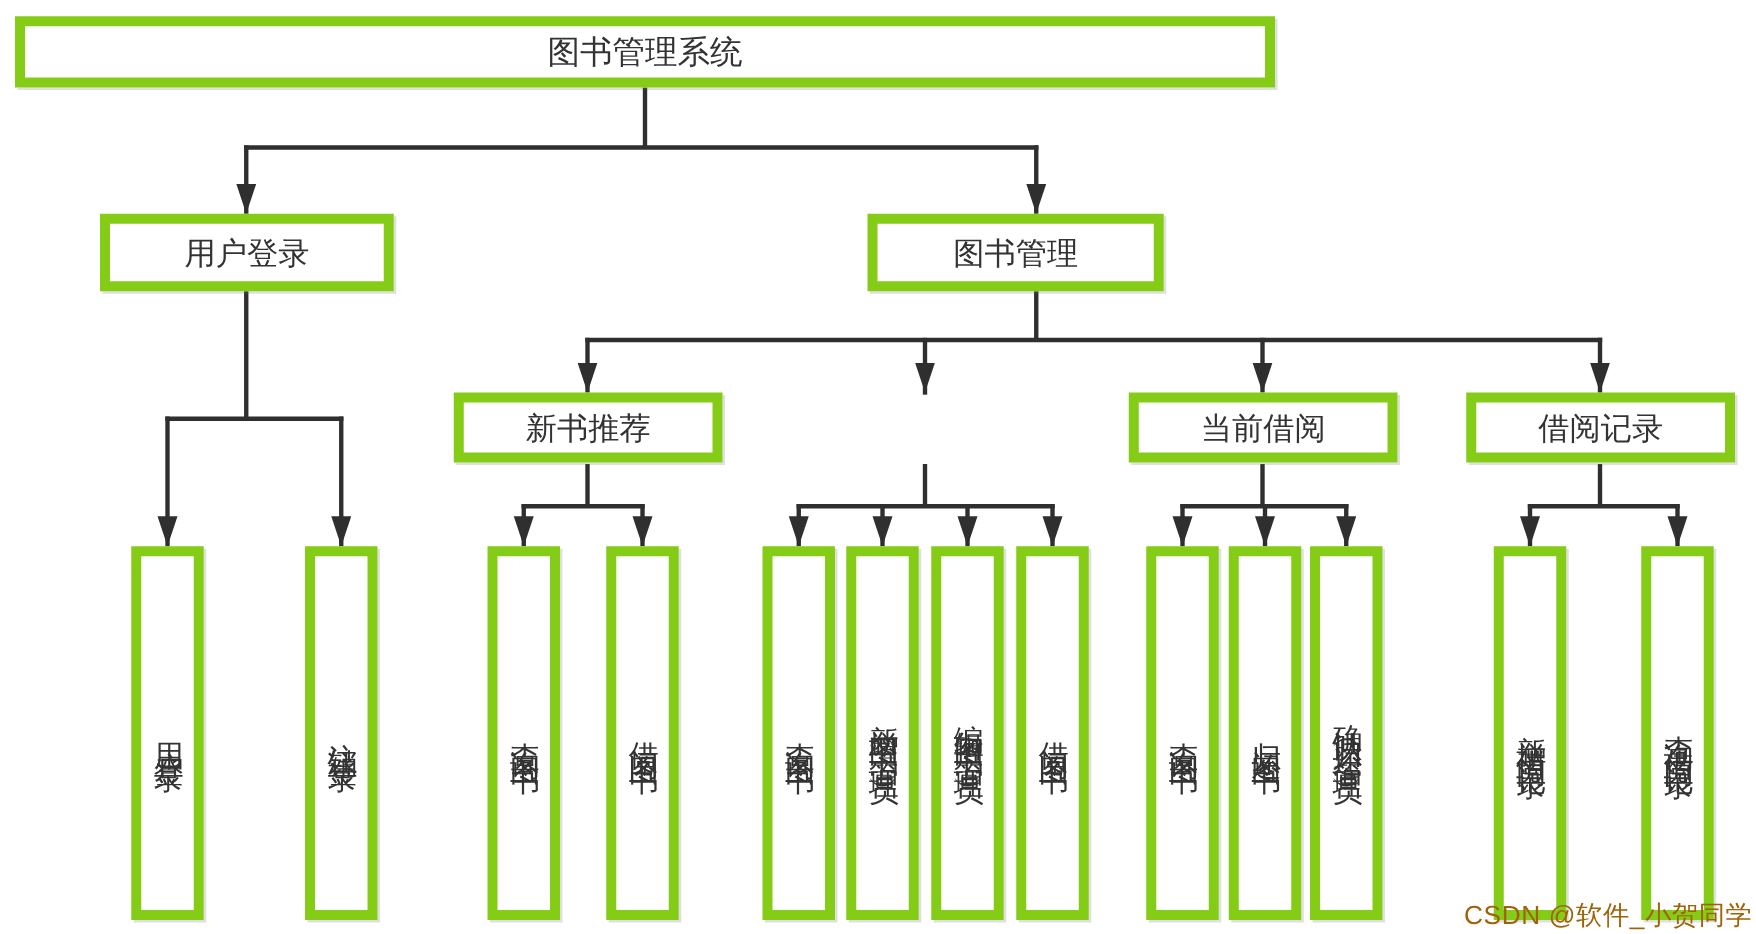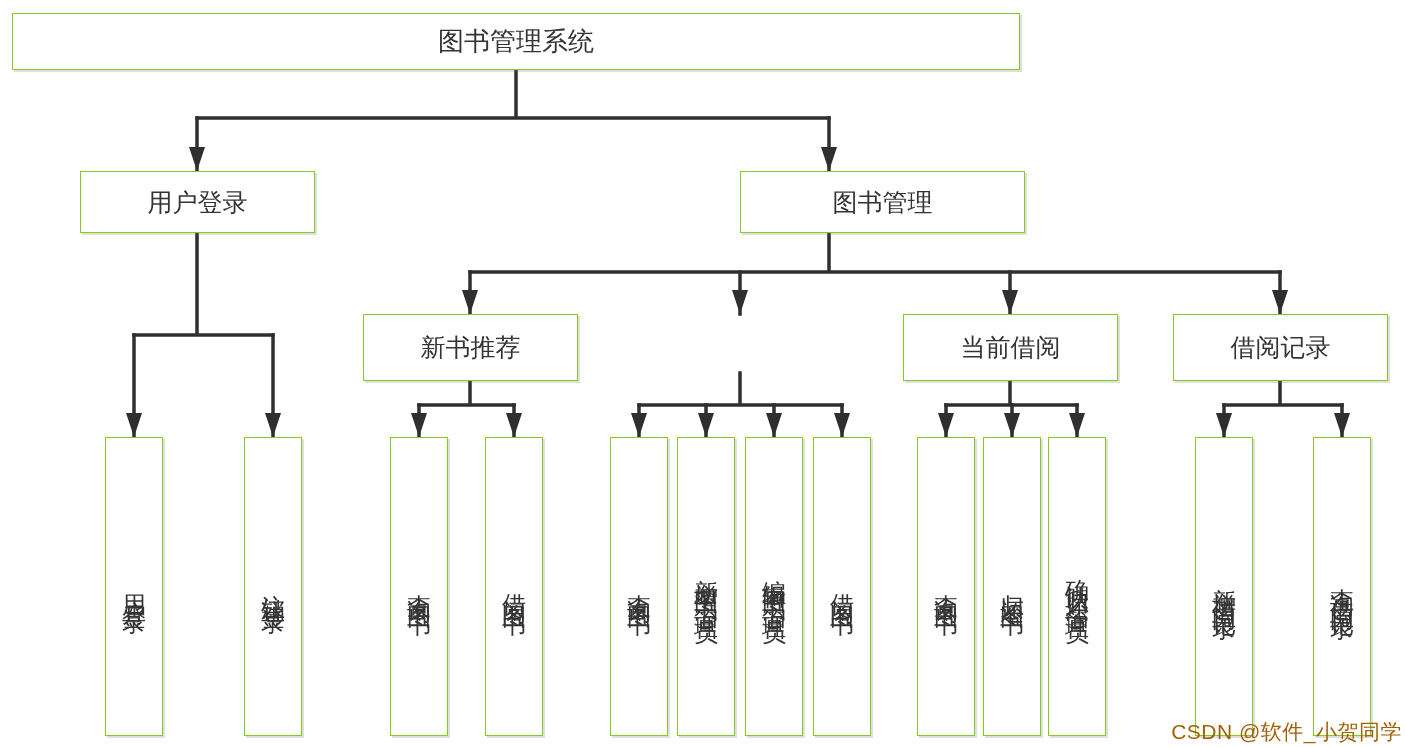--- a/index.html
+++ b/index.html
@@ -9,32 +9,32 @@
     background:#ffffff;
     font-family:"Liberation Sans","DejaVu Sans",sans-serif;
     overflow:hidden;
   }
   .wires{position:absolute;left:0;top:0;z-index:0;}
   .wire{stroke:#2f2f2f;stroke-width:3.5;fill:none;stroke-linecap:square;}
   .arw{fill:#2f2f2f;}
   .box{
     position:absolute;
     background:#ffffff;
-    border:1px solid #84cc16;
+    border:8px solid #84cc16;
     box-sizing:border-box;
     display:flex;align-items:center;justify-content:center;
     color:#333333;
     z-index:1;
     box-shadow:2px 2px 0 rgba(110,110,110,0.22);
   }
   .b-root{left:12px;top:13px;width:1008px;height:57px;font-size:26px;}
   .b-l2{top:171px;height:62px;font-size:25px;}
   .b-login{left:80px;width:235px;}
-  .b-mgmt{left:740px;width:285px;}
-  .b-l3{top:314px;width:215px;height:67px;font-size:25px;}
+  .b-mgmt{left:694px;width:237px;}
+  .b-l3{top:314px;width:215px;height:56px;font-size:25px;}
   .b-l3-0{left:363px;}
   .b-l3-1{left:633px;}
   .b-l3-2{left:903px;}
   .b-l3-3{left:1173px;}
   .leaf{top:437px;width:58px;height:299px;}
   .leaf span{
     writing-mode:vertical-rl;
     text-orientation:mixed;
     font-size:24px;
     letter-spacing:6px;

